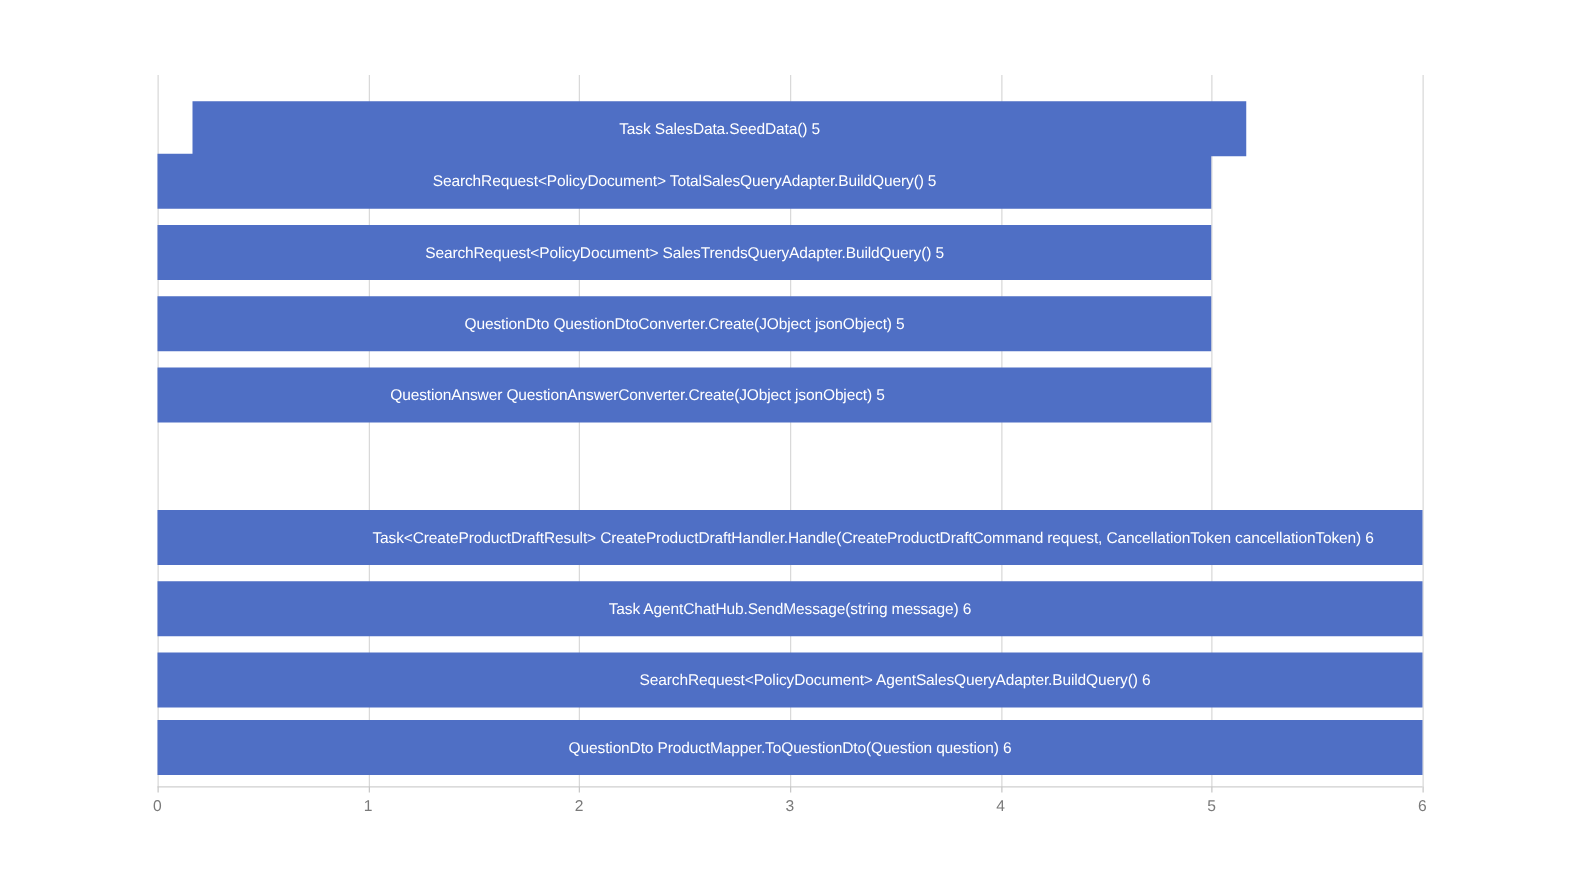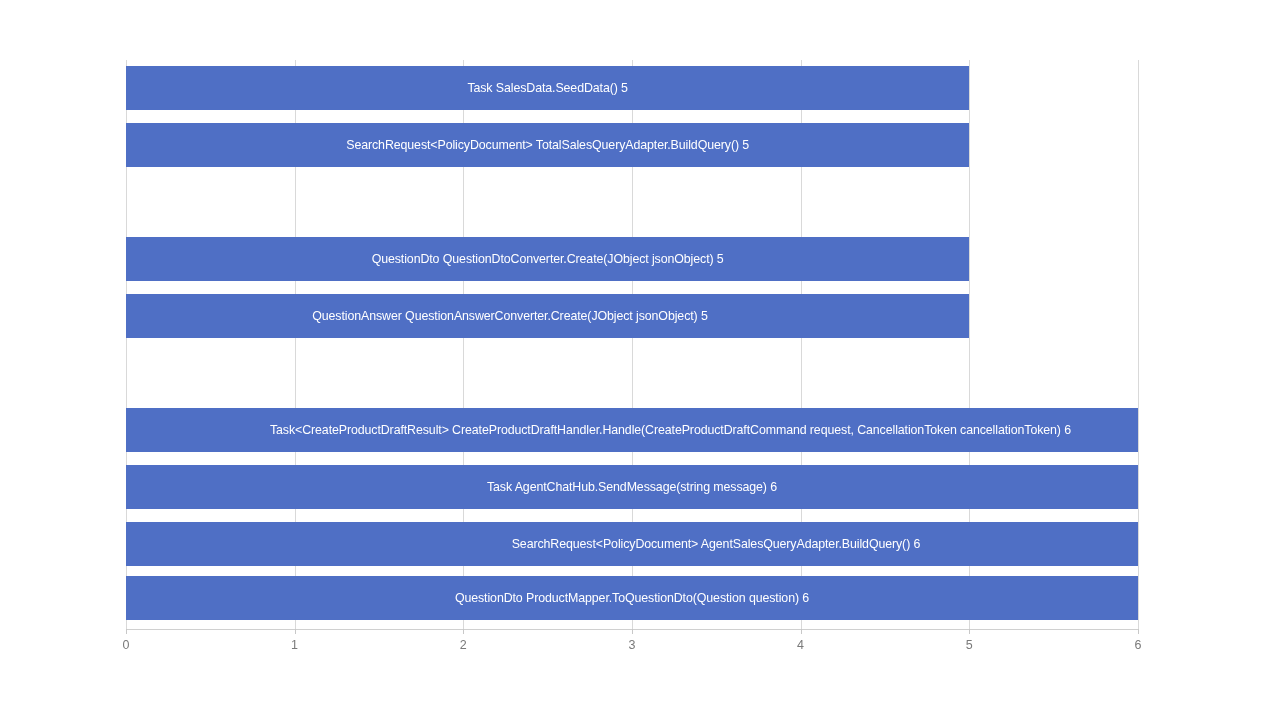--- a/index.html
+++ b/index.html
@@ -102,39 +102,43 @@
   <div id="gridlines"></div>
 
   <div id="plot-area">
       <div class="gridline" style="left: 0px; background: rgb(217, 217, 217);"></div>
       <div class="gridline" style="left: 168.667px; background: rgb(217, 217, 217);"></div>
       <div class="gridline" style="left: 337.333px; background: rgb(217, 217, 217);"></div>
       <div class="gridline" style="left: 506px; background: rgb(217, 217, 217);"></div>
       <div class="gridline" style="left: 674.667px; background: rgb(217, 217, 217);"></div>
       <div class="gridline" style="left: 843.333px; background: rgb(217, 217, 217);"></div>
       <div class="gridline" style="left: 1012px; background: rgb(217, 217, 217);"></div>
-      <div class="bar-row" style="top: 6px; height: 44px;">
+      <div class="bar-row" style="top: 21px; height: 44px; margin-left: 28px;">
         <div class="bar" style="width: 843.333px; background: rgb(79, 111, 197);"></div>
         <div class="bar-label" style="left: 0px; width: 843.333px; color: rgb(255, 255, 255);">Task SalesData.SeedData() 5</div>
       </div>
       <div class="bar-row" style="top: 63.35px; height: 44px;">
         <div class="bar" style="width: 843.333px; background: rgb(79, 111, 197);"></div>
         <div class="bar-label" style="left: 0px; width: 843.333px; color: rgb(255, 255, 255);">SearchRequest&lt;PolicyDocument&gt; TotalSalesQueryAdapter.BuildQuery() 5</div>
+      </div>
+      <div class="bar-row" style="top: 120.25px; height: 44px;">
+        <div class="bar" style="width: 843.333px; background: rgb(79, 111, 197);"></div>
+        <div class="bar-label" style="left: 0px; width: 843.333px; color: rgb(255, 255, 255);">SearchRequest&lt;PolicyDocument&gt; SalesTrendsQueryAdapter.BuildQuery() 5</div>
       </div>
       <div class="bar-row" style="top: 177.15px; height: 44px;">
         <div class="bar" style="width: 843.333px; background: rgb(79, 111, 197);"></div>
         <div class="bar-label" style="left: 0px; width: 843.333px; color: rgb(255, 255, 255); border-radius: 21px;">QuestionDto QuestionDtoConverter.Create(JObject jsonObject) 5</div>
       </div>
       <div class="bar-row" style="top: 234.05px; height: 44px;">
         <div class="bar" style="width: 843.333px; background: rgb(79, 111, 197);"></div>
         <div class="bar-label" style="left: 0px; width: 768px; color: rgb(255, 255, 255);">QuestionAnswer QuestionAnswerConverter.Create(JObject jsonObject) 5</div>
       </div>
       <div class="bar-row" style="top: 347.85px; height: 44px;">
         <div class="bar" style="width: 1012px; background: rgb(79, 111, 197);"></div>
-        <div class="bar-label" style="left: 0px; width: 1089px; color: rgb(255, 255, 255);">Task&lt;CreateProductDraftResult&gt; CreateProductDraftHandler.Handle(CreateProductDraftCommand request, CancellationToken cancellationToken) 6</div>
+        <div class="bar-label" style="left: 0px; width: 1089px; color: rgb(255, 255, 255); padding-left: 28px;">Task&lt;CreateProductDraftResult&gt; CreateProductDraftHandler.Handle(CreateProductDraftCommand request, CancellationToken cancellationToken) 6</div>
       </div>
       <div class="bar-row" style="top: 404.75px; height: 44px;">
         <div class="bar" style="width: 1012px; background: rgb(79, 111, 197);"></div>
         <div class="bar-label" style="left: 0px; width: 1012px; color: rgb(255, 255, 255);">Task AgentChatHub.SendMessage(string message) 6</div>
       </div>
       <div class="bar-row" style="top: 461.65px; height: 44px;">
         <div class="bar" style="width: 1012px; background: rgb(79, 111, 197);"></div>
         <div class="bar-label" style="left: 0px; width: 1180px; color: rgb(255, 255, 255);">SearchRequest&lt;PolicyDocument&gt; AgentSalesQueryAdapter.BuildQuery() 6</div>
       </div>
       <div class="bar-row" style="top: 516px; height: 44px;">

